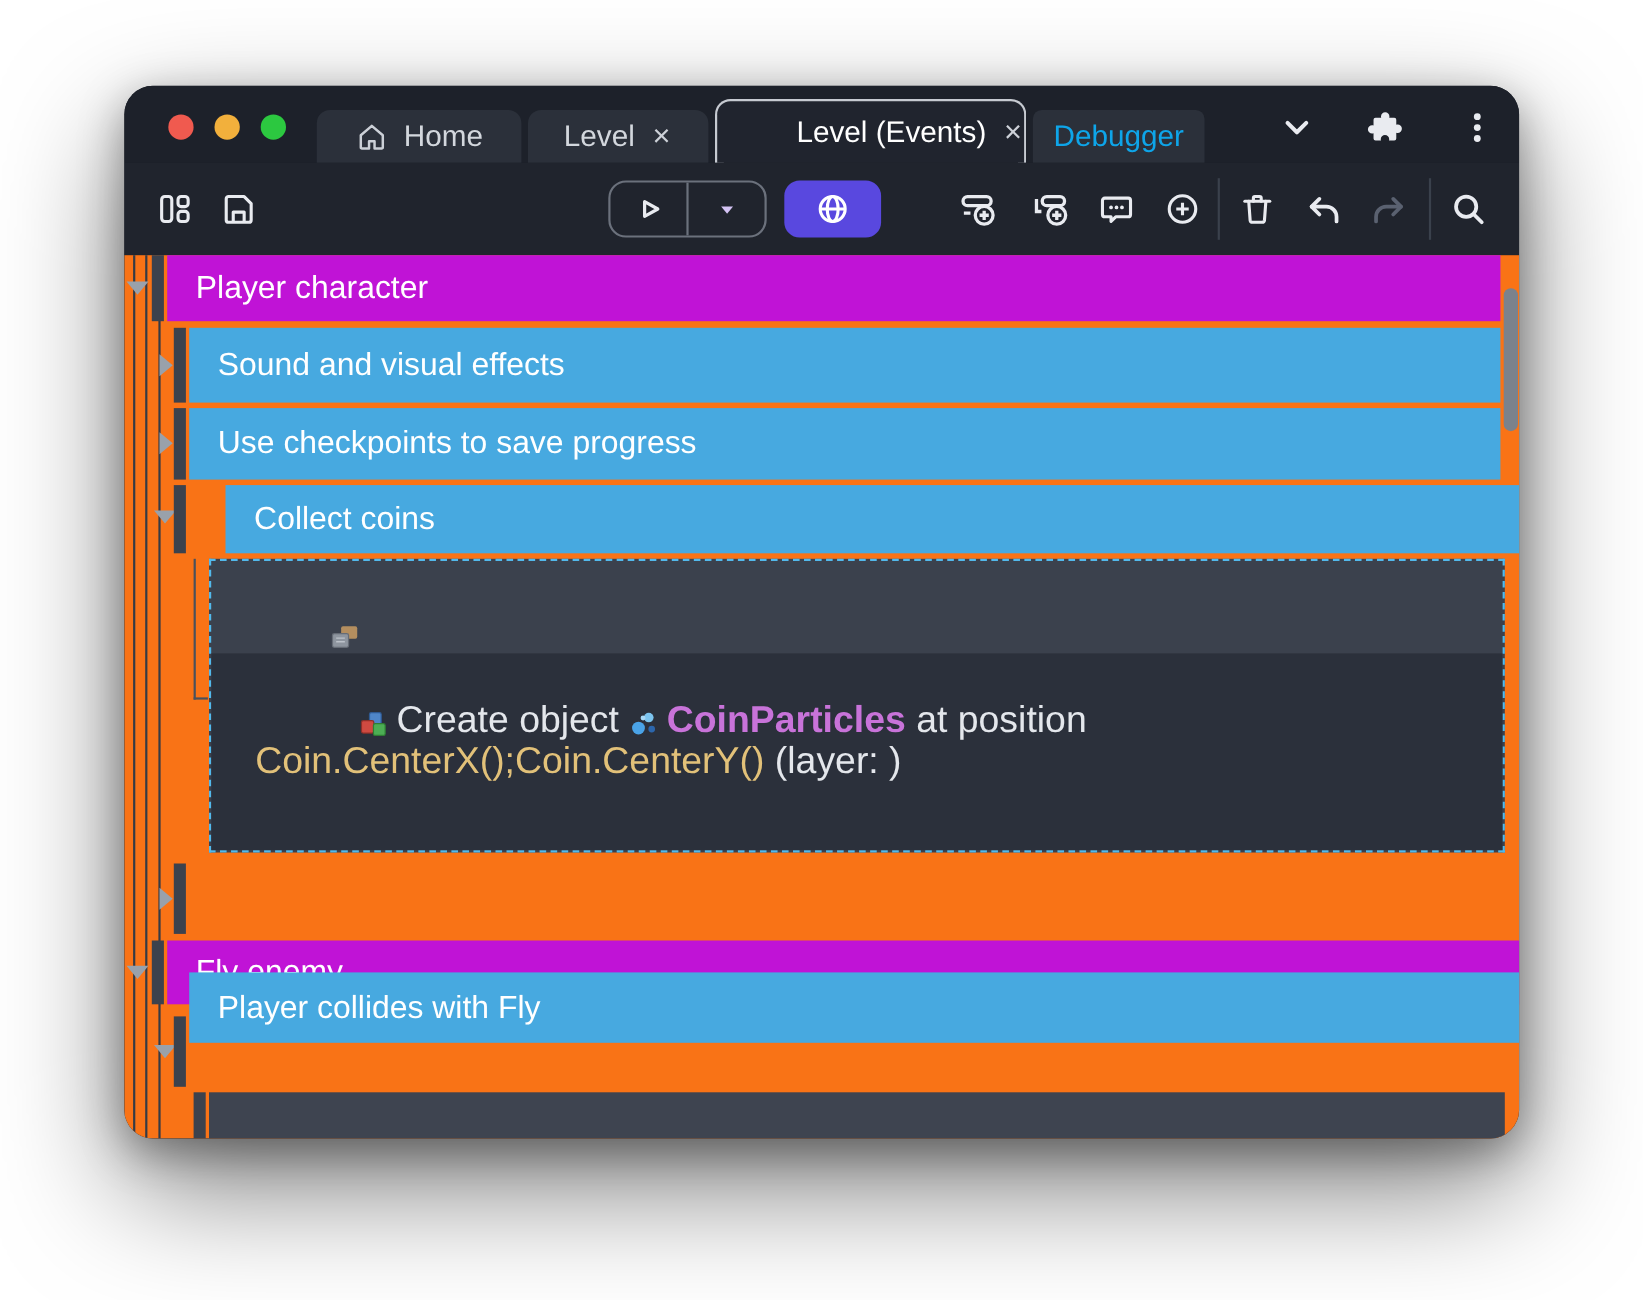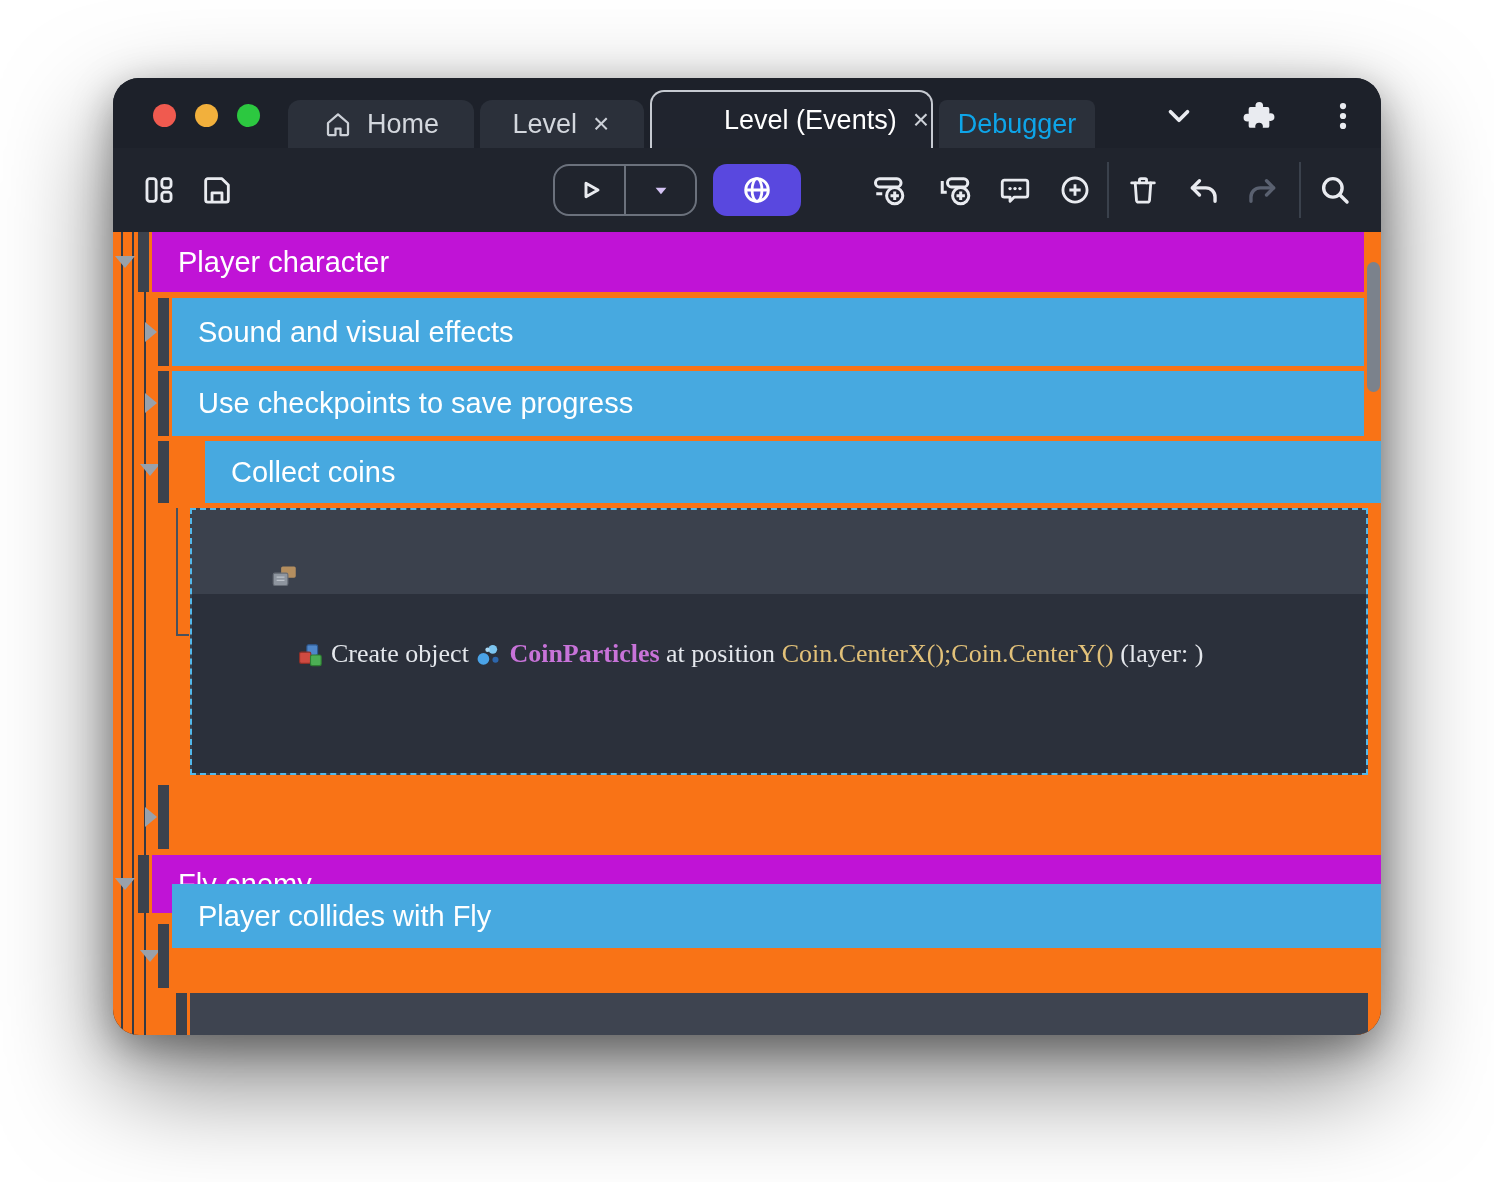--- a/index.html
+++ b/index.html
@@ -52,21 +52,21 @@
   .bar.blue    { background:var(--color-comment,#47a9e0); }
 
   .tri-down { position:absolute; width:0; height:0;
     border-left:10px solid transparent; border-right:10px solid transparent; border-top:12px solid #99a1ab; }
   .tri-right { position:absolute; width:0; height:0;
     border-top:10px solid transparent; border-bottom:10px solid transparent; border-left:12px solid #99a1ab; }
 
   .event-block { position:absolute; left:77px; top:276px; width:1178px; height:267px;
     background:#3b414d; border:2px dashed var(--color-selection,#52b9ec); overflow:hidden; }
   .cond-pad { padding:8px 14px 0 14px; }
-  .line { font-size:26px; color:#e4e7ec; line-height:38px; white-space:pre-wrap;font-family:Liberation Serif, serif; }
+  .line { font-size:34px; color:#e4e7ec; line-height:38px; white-space:pre-wrap; }
   .line svg { vertical-align:-7px; margin-right:7px; }
   .muted { color:#99a0ab; }
   .obj  { color:var(--color-object,#c873d9); font-weight:700; }
   .expr { color:var(--color-expression,#e2c179); }
   .act-area { position:absolute; left:0; right:0; top:84px; bottom:0; background:#2b303b; padding:3px 0 0 40px; }
   .act-area .line { line-height:38px; }
 
   .subrow { position:absolute; left:77px; top:761px; width:1178px; height:42px; background:#3e4450;
     overflow:hidden; }
   .subrow .line { padding-left:22px; line-height:42px; }

